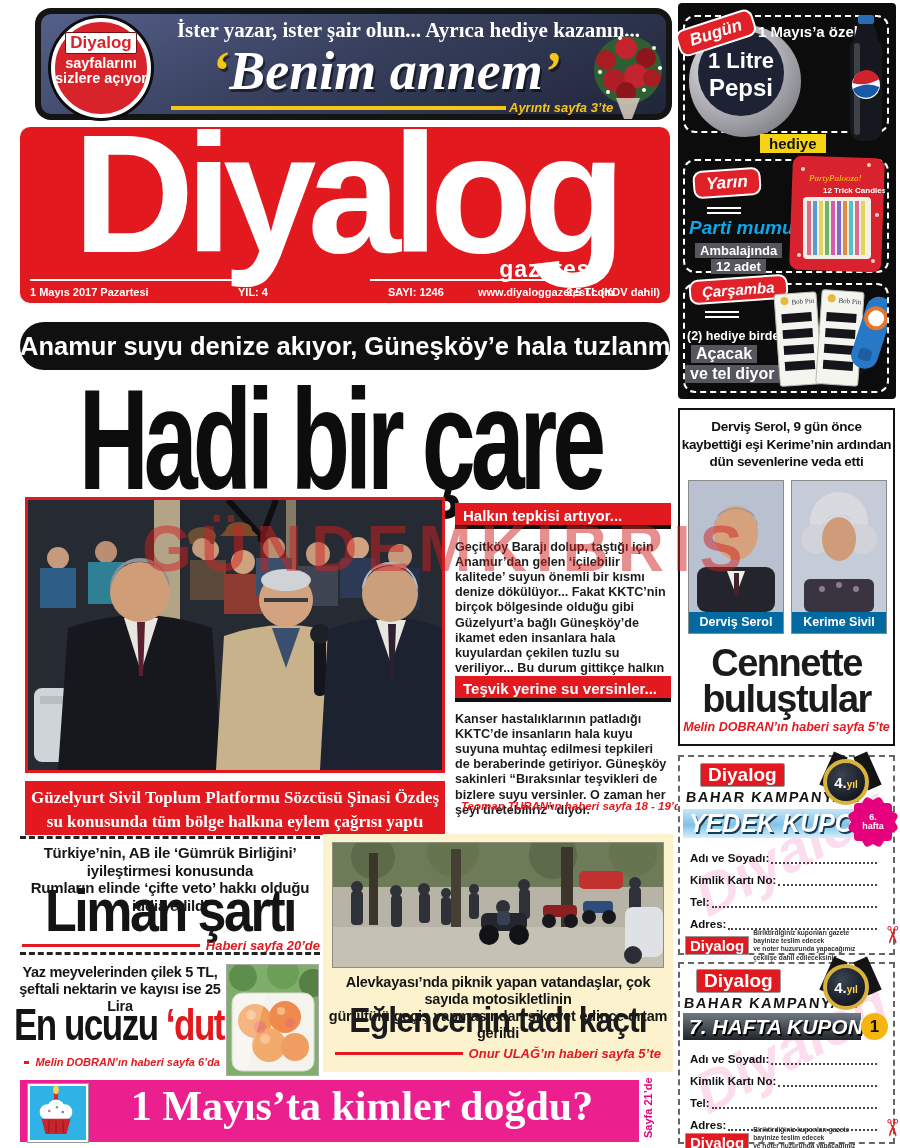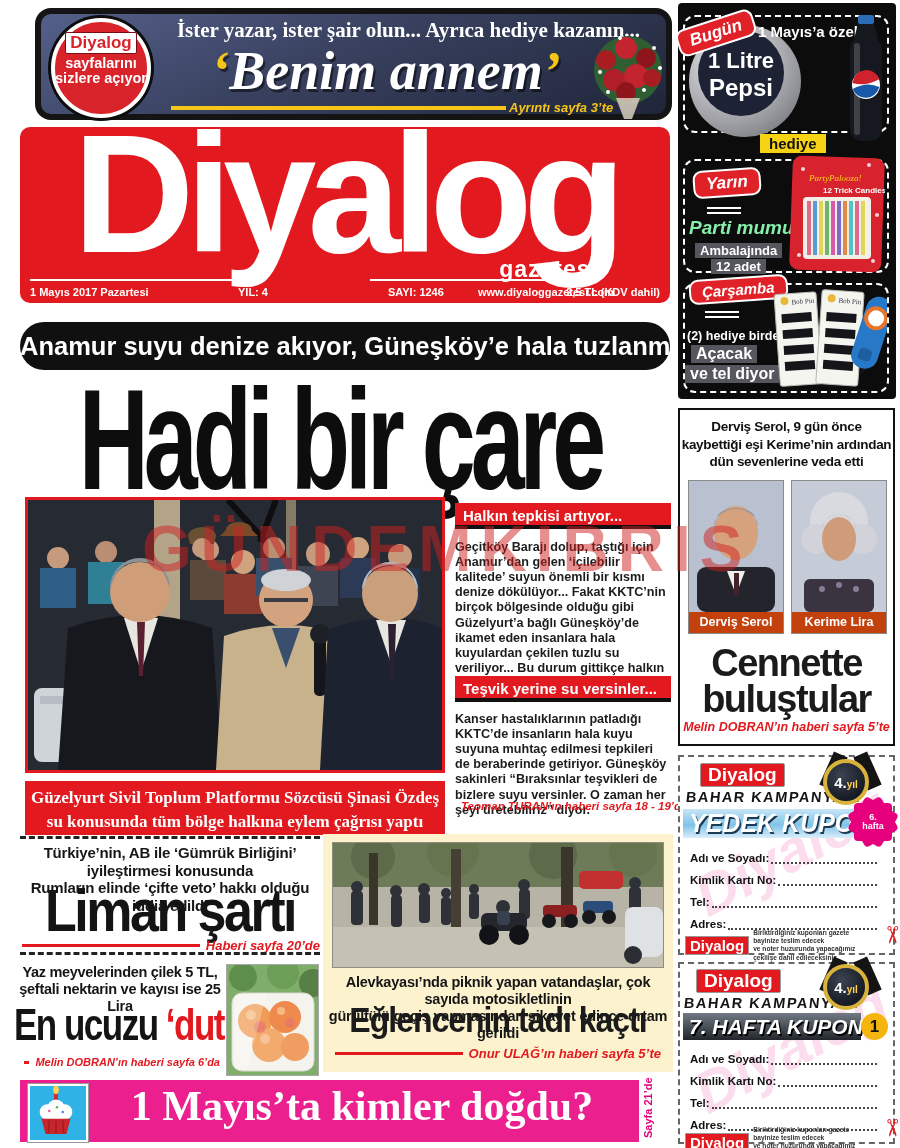--- a/index.html
+++ b/index.html
@@ -71,21 +71,21 @@
   #pepsi-inner{left:13px;top:13px;width:86px;height:86px;border-radius:50%;background:#1d2335;
     color:#fff;font-weight:bold;text-align:center;}
   #promo-gift{background:#f7d413;color:#111;font-weight:bold;font-size:15px;padding:1px 9px;margin-left:16px;}
   .gray-tag{background:#55565e;color:#fff;font-weight:bold;padding:0 5px;white-space:nowrap;}
 
   
   #obit{left:678px;top:408px;width:217px;height:338px;background:#fff;border:2px solid #111;box-sizing:border-box;}
   #obit-kicker{left:0;top:8px;width:213px;text-align:center;font-weight:bold;font-size:13.5px;
     line-height:1.3;letter-spacing:-0.3px;}
   .obit-photo{top:70px;width:96px;height:154px;border:1px solid #8a8a8a;box-sizing:border-box;background:#cfd3de;}
-  .obit-label{position:absolute;left:0;bottom:0;width:100%;height:21px;background:#c2410c;color:#fff;
+  .obit-label{position:absolute;left:0;bottom:0;width:100%;height:21px;background:#0369a1;color:#fff;
     font-weight:bold;font-size:12.5px;text-align:center;line-height:21px;}
   #obit-h1{left:0;top:234px;width:213px;text-align:center;font-weight:800;font-size:38px;
     letter-spacing:-1.5px;line-height:1;color:#1b1b1b;}
   #obit-h2{left:0;top:270px;width:213px;text-align:center;font-weight:800;font-size:38px;
     letter-spacing:-1.5px;line-height:1;color:#1b1b1b;}
   #obit-byline{left:0;top:310px;width:213px;text-align:center;color:#e2191f;font-weight:bold;
     font-style:italic;font-size:12.5px;}
 
   
   .coupon{left:678px;width:217px;background:#fff;border:2px dashed #666;box-sizing:border-box;overflow:visible;}
@@ -284,21 +284,21 @@
         <circle cx="22" cy="72" r="14" fill="#fff"></circle>
         <path d="M8.5 70 a14 14 0 0 1 27 -4 q-14 8 -27 4z" fill="#d0222c"></path>
         <path d="M35.3 74 a14 14 0 0 1 -26.6 2 q14 -8 26.6 -2z" fill="#1858a8"></path>
       </svg>
     </div>
     <div class="abs" id="promo-gift" style="left:66px;top:131px;">hediye</div>
 
     <div class="abs promo-box" style="top:156px;height:114px;">
       <div class="abs promo-badge" style="left:8px;top:8px;font-size:17px;transform:rotate(-4deg);">Yarın</div>
       <div class="abs badge-lines" style="left:22px;top:46px;"></div>
-      <div class="abs" style="left:4px;top:56px;color:#86efac;font-weight:bold;font-style:italic;font-size:19px;white-space:nowrap;">Parti mumu</div>
+      <div class="abs" style="left:4px;top:56px;color:#0ea5e9;font-weight:bold;font-style:italic;font-size:19px;white-space:nowrap;">Parti mumu</div>
       <div class="abs gray-tag" style="left:10px;top:82px;font-size:13px;">Ambalajında</div>
       <div class="abs gray-tag" style="left:26px;top:98px;font-size:13px;">12 adet</div>
       <div class="abs" style="right:2px;top:-6px;width:96px;height:118px;">
         <svg width="96" height="118" viewBox="0 0 96 118">
           <rect x="2" y="2" width="92" height="114" rx="9" fill="#d8232e" transform="rotate(2 48 59)"></rect>
           <circle cx="14" cy="14" r="2" fill="#fff" opacity=".8"></circle>
             <circle cx="80" cy="10" r="2" fill="#fff" opacity=".8"></circle>
           <circle cx="88" cy="60" r="2" fill="#fff" opacity=".8"></circle>
             <circle cx="10" cy="100" r="2" fill="#fff" opacity=".8"></circle>
           <circle cx="84" cy="106" r="2" fill="#fff" opacity=".8"></circle>
@@ -381,21 +381,21 @@
         <circle cx="47" cy="40" r="29" fill="#d9dadf"></circle>
         <circle cx="24" cy="58" r="15" fill="#d2d3da"></circle>
           <circle cx="70" cy="58" r="15" fill="#d2d3da"></circle>
         <ellipse cx="47" cy="58" rx="17" ry="22" fill="#cf9c79"></ellipse>
         <path d="M30 48 a17 14 0 0 1 34 0 l-3 -8 a15 10 0 0 0 -28 0 z" fill="#c3c5cc"></path>
         <rect x="12" y="98" width="70" height="33" rx="6" fill="#3a3340"></rect>
         <circle cx="30" cy="108" r="3" fill="#8a7a96"></circle>
           <circle cx="47" cy="104" r="3" fill="#8a7a96"></circle>
           <circle cx="64" cy="108" r="3" fill="#8a7a96"></circle>
       </svg>
-      <div class="obit-label">Kerime Lira</div>
+      <div class="obit-label">Kerime Sivil</div>
     </div>
     <div id="obit-h1" class="abs">Cennette</div>
     <div id="obit-h2" class="abs">buluştular</div>
     <div id="obit-byline" class="abs">Melin DOBRAN’ın haberi sayfa 5’te</div>
   </div>
 
   <div class="abs coupon" style="top:755px;height:200px;">
     <div class="c-watermark">Diyalog</div>
     <div class="dlogo" style="left:20px;top:6px;">Diyalog</div>
     <div class="campaign" style="left:6px;top:32px;">BAHAR KAMPANYASI</div>

